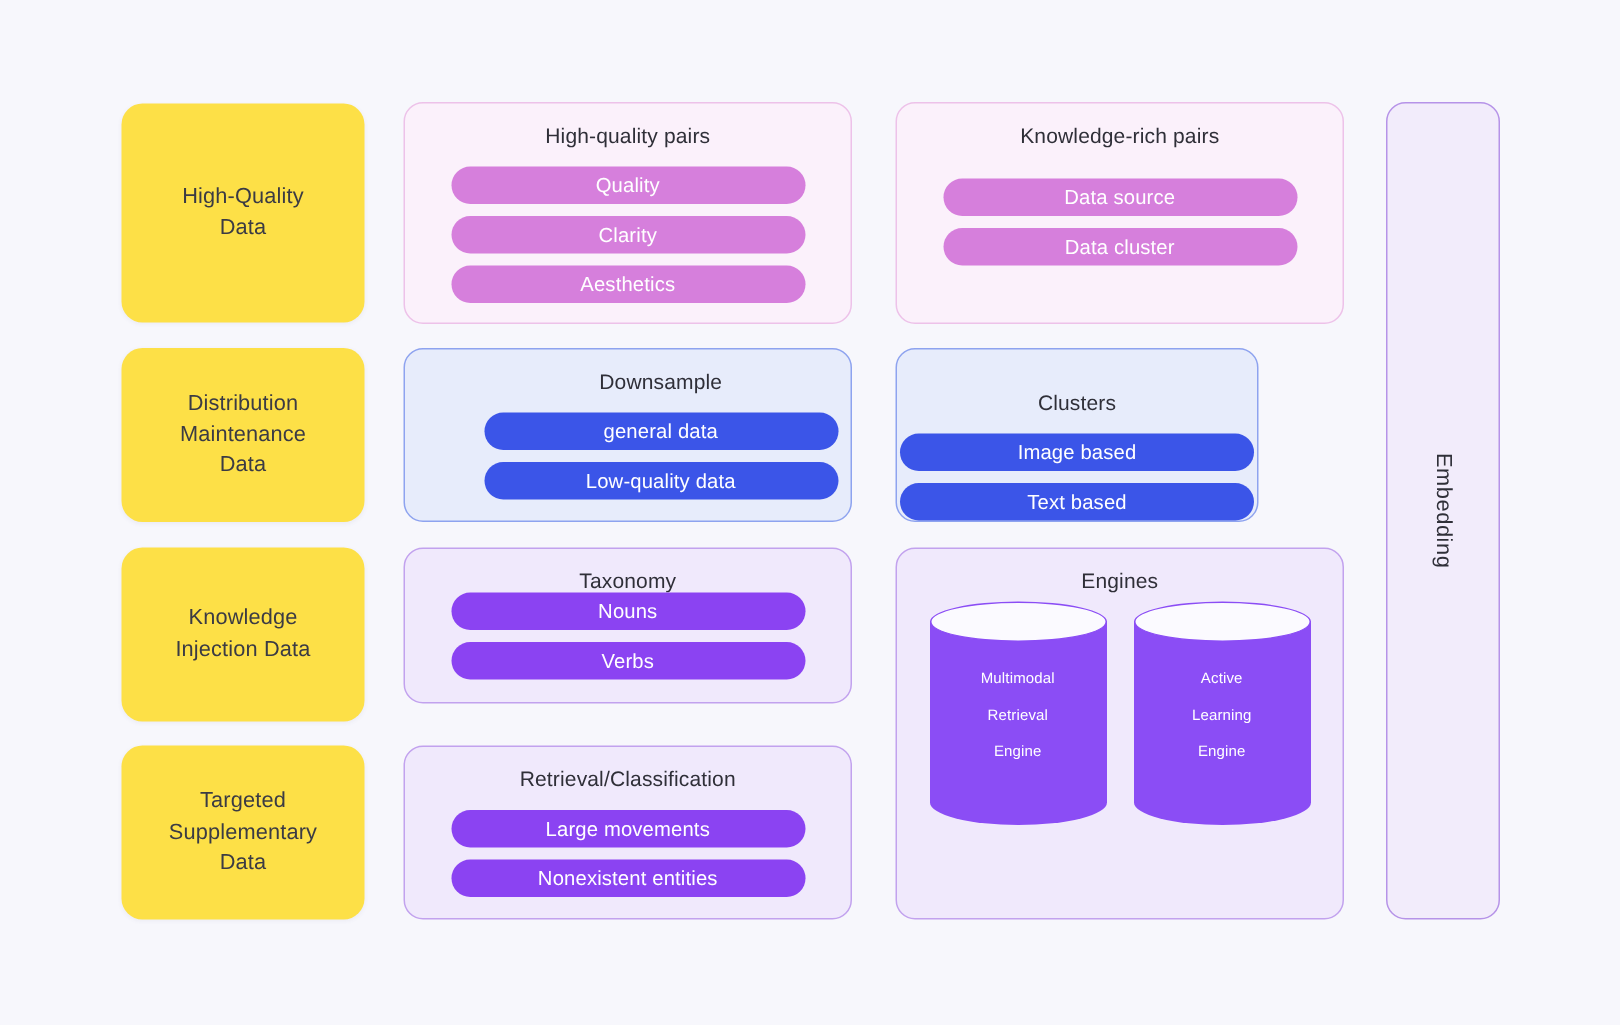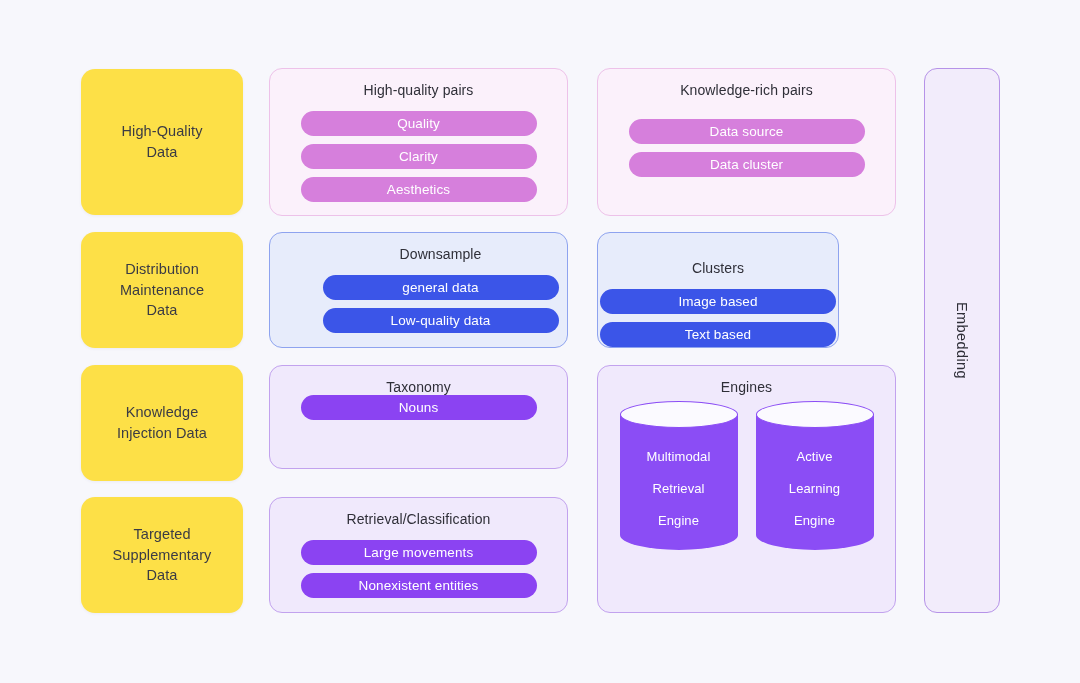--- a/index.html
+++ b/index.html
@@ -120,21 +120,21 @@
     border-radius: 50%;
     box-sizing: border-box;
   }
   .cyl-text {
     position: absolute;
     left: 0;
     top: 40px;
     width: 118px;
     text-align: center;
     color: #ffffff;
-    font-size: 13px;
+    font-size: 10px;
     line-height: 2.45;
     letter-spacing: 0.1px;
   }
 
   
   .embedding-panel {
     position: absolute;
     left: 924px;
     top: 68px;
     width: 76px;
@@ -197,20 +197,21 @@
     <div class="pill-stack" style="margin-top:13px;gap:8px;">
       <div class="pill">general data</div>
       <div class="pill">Low-quality data</div>
     </div>
   </div>
 
   <div class="group-box theme-purple" style="left:269px;top:365px;width:299px;height:104px;padding-top:13px;">
     <div class="group-title">Taxonomy</div>
     <div class="pill-stack" style="gap:8px;">
       <div class="pill">Nouns</div>
+      <div class="pill">Verbs</div>
     </div>
   </div>
 
   <div class="group-box theme-purple" style="left:269px;top:497px;width:299px;height:116px;padding-top:13px;">
     <div class="group-title">Retrieval/Classification</div>
     <div class="pill-stack" style="margin-top:13px;gap:8px;">
       <div class="pill">Large movements</div>
       <div class="pill">Nonexistent entities</div>
     </div>
   </div>

